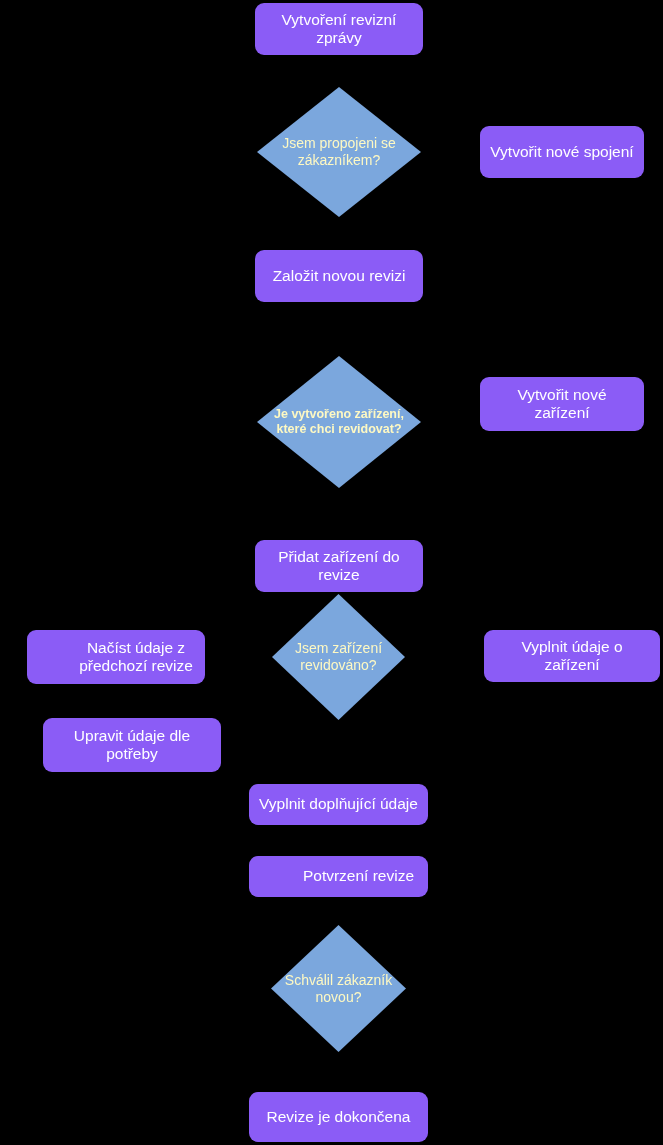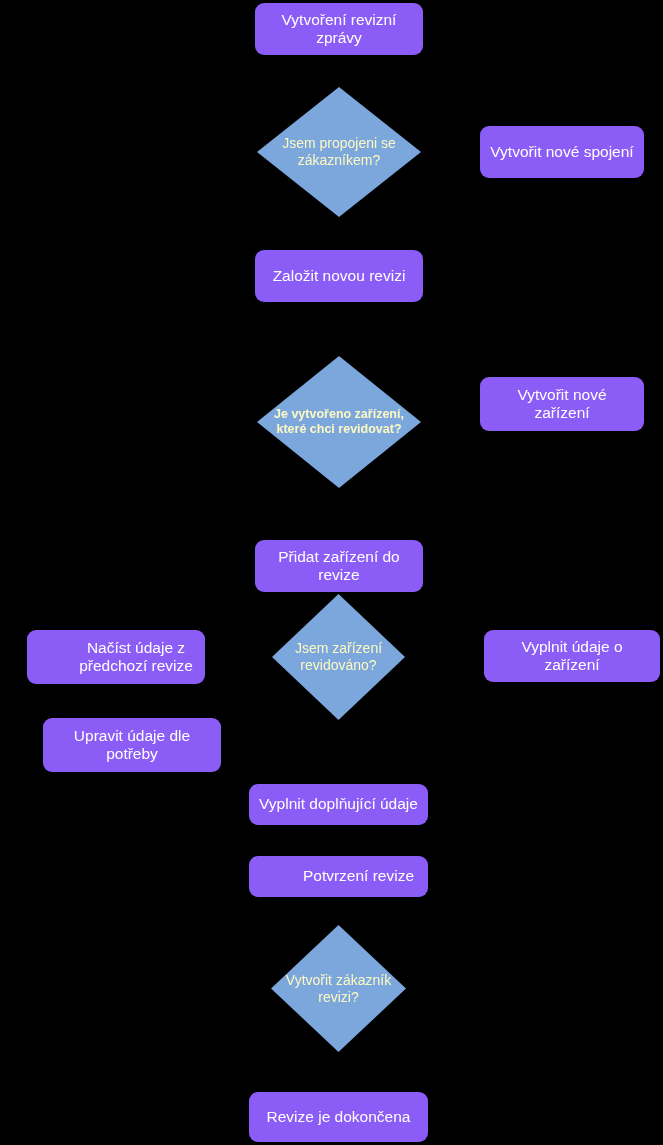--- a/index.html
+++ b/index.html
@@ -100,18 +100,18 @@
       <span>Upravit údaje dle potřeby</span>
     </div>
     <div class="node process" style="left: 249px; top: 784px; width: 179px; height: 41px;">
       <span>Vyplnit doplňující údaje</span>
     </div>
     <div class="node process" style="left: 249px; top: 856px; width: 179px; height: 41px; padding-left: 48px;">
       <span>Potvrzení revize</span>
     </div>
     <div class="node decision" style="left: 271px; top: 925px; width: 135px; height: 127px;">
       <div class="dia-shape"></div>
-      <div class="dia-label">Vytvořit zákazník revizi?</div>
+      <div class="dia-label">Schválil zákazník novou?</div>
     </div>
     <div class="node process" style="left: 249px; top: 1092px; width: 179px; height: 50px;">
       <span>Revize je dokončena</span>
     </div>
   </div>
 
 </body></html>

